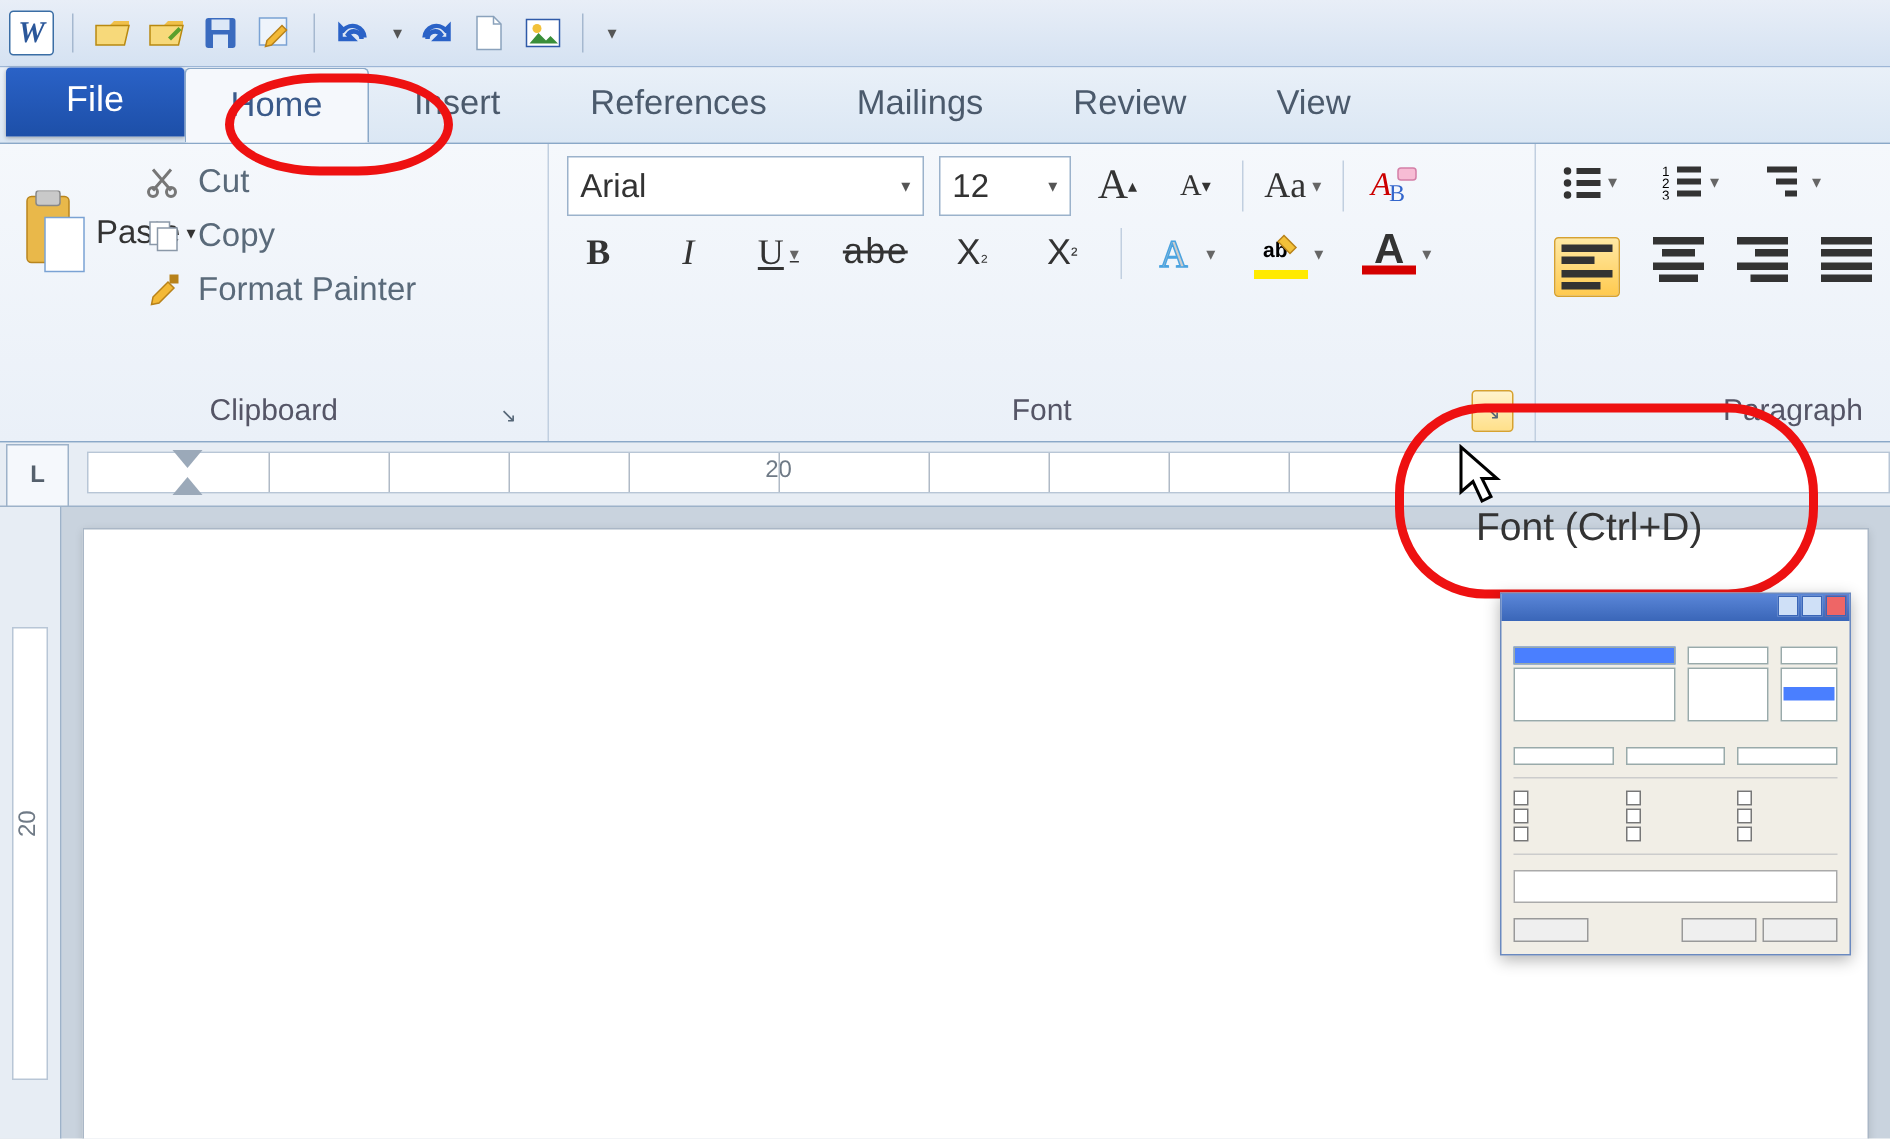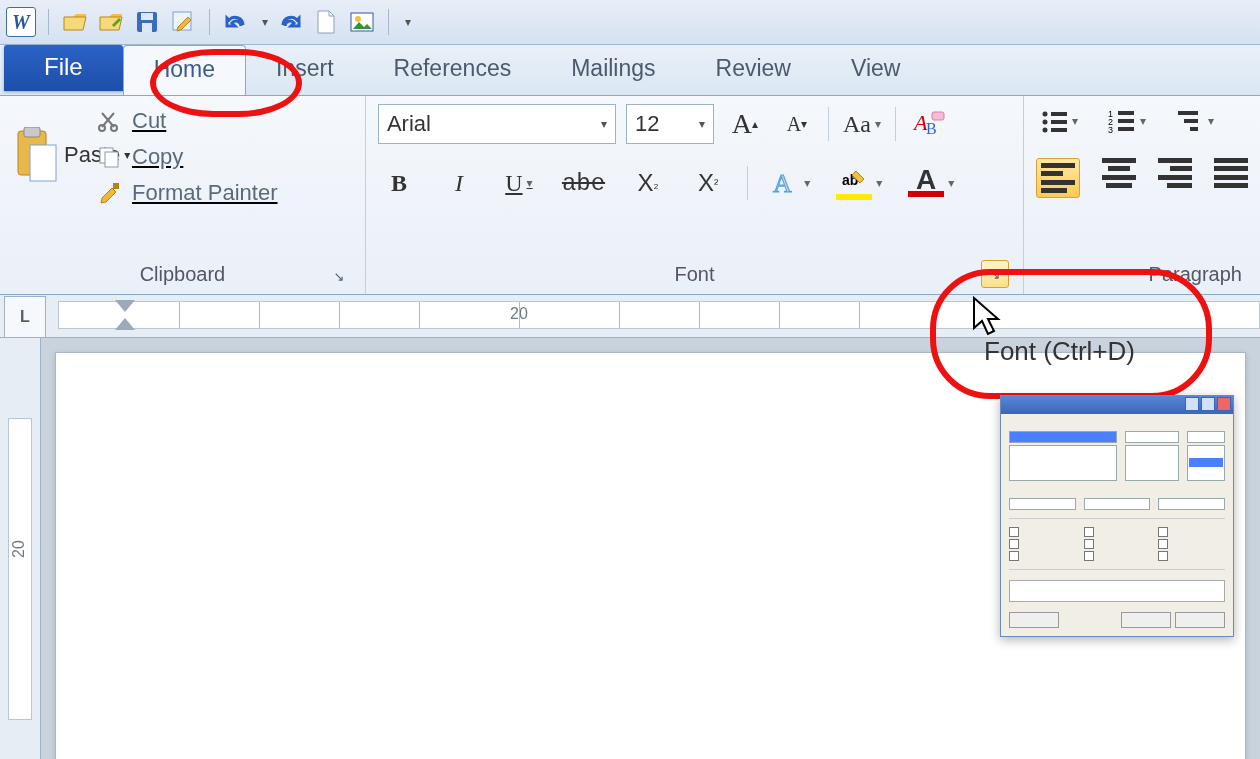--- a/index.html
+++ b/index.html
@@ -156,26 +156,26 @@
 
   
   .clipboard-body { display: flex; gap: 14px; }
   .paste-col { display: flex; flex-direction: row; align-items: center; gap: 4px; width: 70px;}
   .paste-icon {
     width: 48px; height: 56px;
     position: relative;
   }
   .paste-label { font-size: 22px; color: #333; }
   .paste-drop { font-size: 12px; color:#333; }
-  .clip-actions { display:flex; flex-direction:column; gap:10px; margin-top:4px;text-decoration:underline;}
+  .clip-actions { display:flex; flex-direction:column; gap:10px; margin-top:4px;}
   .clip-row { display:flex; align-items:center; gap:10px; font-size:22px; color:#5a6a7a; cursor:pointer;}
   .clip-row .mini-icon { width:26px; height:26px; display:flex; align-items:center; justify-content:center;}
 
   
-  .font-body { display:flex; flex-direction:column; gap:22px; }
+  .font-body { display:flex; flex-direction:column; gap:8px; }
   .font-row1 { display:flex; align-items:center; gap:10px;}
   .combo {
     background:#fff;
     border:1px solid #9bb2cb;
     height:38px;
     display:flex; align-items:center; justify-content:space-between;
     padding:0 8px;
     font-size:22px;
     color:#333;
   }

